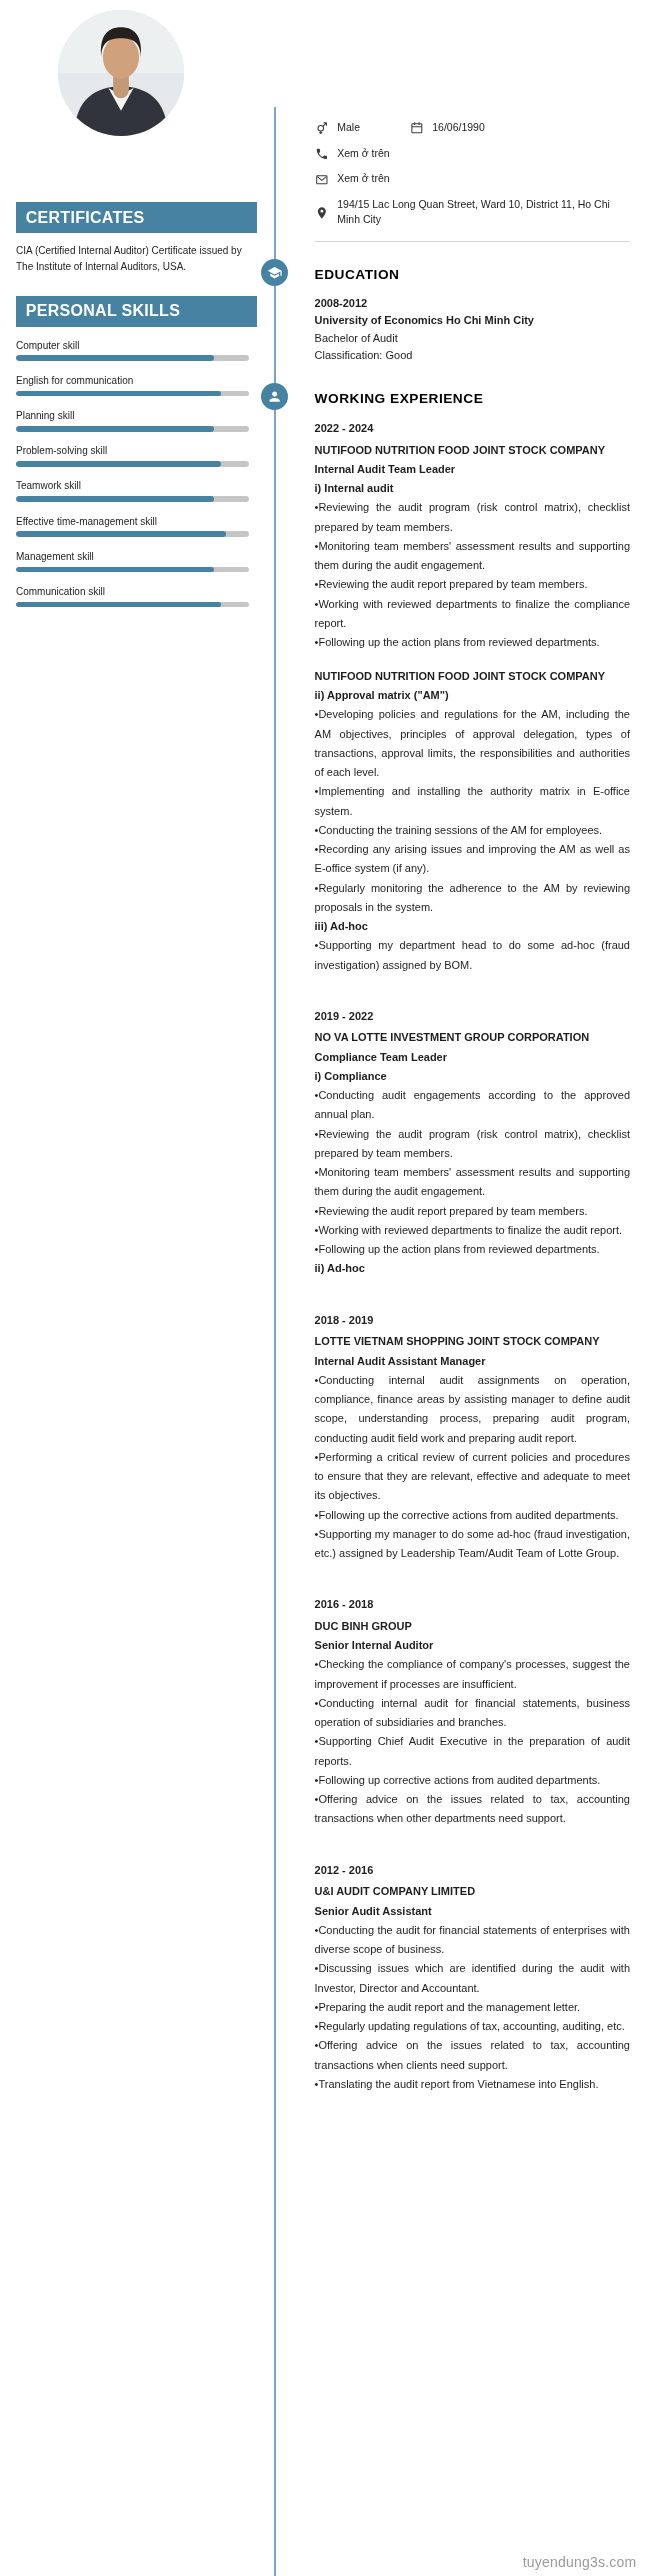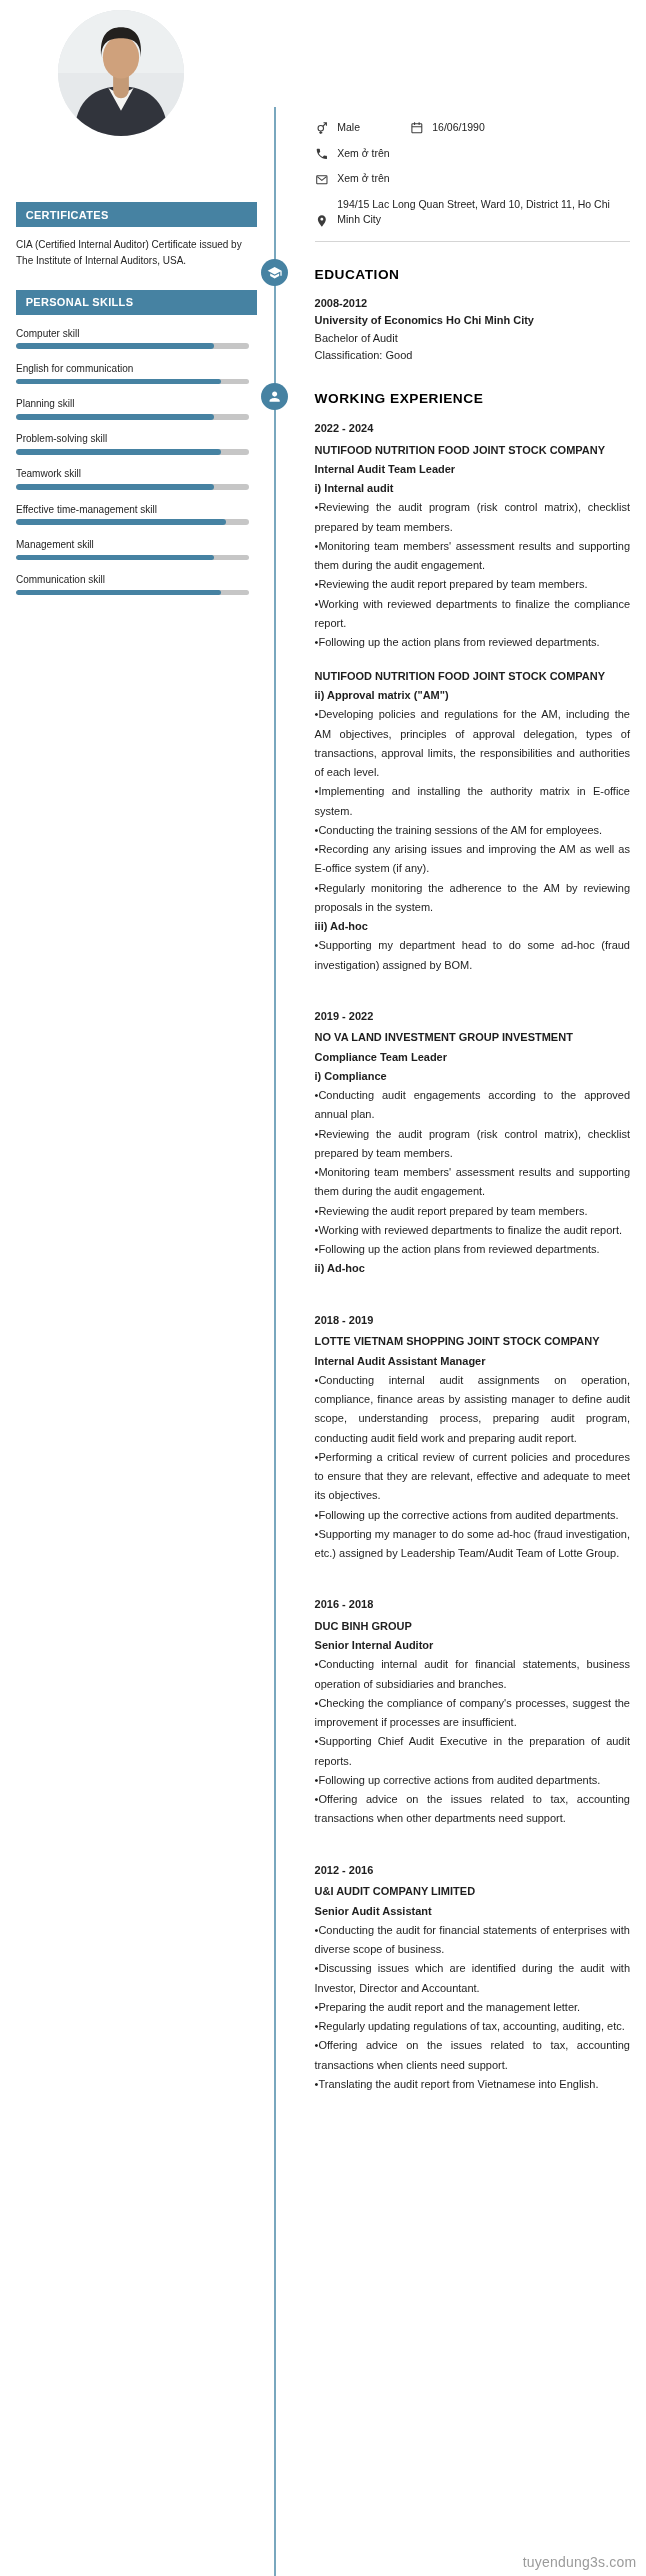--- a/index.html
+++ b/index.html
@@ -20,31 +20,31 @@
   .photo { position:absolute; left:58px; top:9.7px; width:126px; height:126px; border-radius:50%; overflow:hidden; background:#e4e7e9; }
   .photo svg { display:block; width:100%; height:100%; }
 
   
   .columns { display:flex; width:646px; }
   .sidebar { width:275px; padding:202px 18px 0 16px; }
   .main { width:372px; padding:120px 16px 0 40px; font-size:11px; line-height:1.75; position:relative; }
 
   
   .side-section + .side-section { margin-top:21px; }
-  .side-heading { background:var(--blue); color:#fff; font-weight:700; font-size:11px; letter-spacing:0.3px; padding:6.5px 9.7px; }
+  .side-heading { background:var(--blue); color:#fff; font-weight:700; font-size:16px; letter-spacing:0.3px; padding:6.5px 9.7px; }
   .side-text { font-size:10px; line-height:1.6; margin-top:9.7px; color:#242424; }
   .skills { margin-top:13px; }
   .skill { margin-bottom:13.7px; }
   .skill-label { font-size:10px; margin-bottom:4.8px; color:#242424; }
   .skill-bar { width:233px; height:5.7px; background:var(--track); border-radius:3.2px; overflow:hidden; }
   .skill-fill { height:100%; background:var(--blue); border-radius:3.2px; }
 
   
   .contact { padding-bottom:13px; border-bottom:0.8px solid #d5d5d5; margin-bottom:21px; font-size:10.5px; line-height:1.45; color:#222; }
-  .contact-row { display:flex; align-items:flex-end; margin-bottom:10.5px; }
+  .contact-row { display:flex; align-items:center; margin-bottom:10.5px; }
   .contact-row:last-child { margin-bottom:0; }
   .citem { display:flex; align-items:flex-start; }
   .contact-first .citem:first-child { width:95px; }
   .cicon { width:13.7px; height:13.7px; margin-right:9px; flex:0 0 auto; margin-top:0.8px; color:#3c3c3c; }
   .cicon svg { width:100%; height:100%; display:block; }
 
   
   .section-head { position:relative; margin-bottom:8px; }
   .section-head h2 { font-size:13.7px; font-weight:700; letter-spacing:0.5px; color:#000; }
   .section-icon { position:absolute; left:-54px; top:-4px; width:27.5px; height:27.5px; background:var(--blue); border-radius:50%; display:flex; align-items:center; justify-content:center; }
@@ -240,21 +240,21 @@
               <div class="l-bullet">Developing policies and regulations for the AM, including the AM objectives, principles of approval delegation, types of transactions, approval limits, the responsibilities and authorities of each level.</div>
               <div class="l-bullet">Implementing and installing the authority matrix in E-office system.</div>
               <div class="l-bullet">Conducting the training sessions of the AM for employees.</div>
               <div class="l-bullet">Recording any arising issues and improving the AM as well as E-office system (if any).</div>
               <div class="l-bullet">Regularly monitoring the adherence to the AM by reviewing proposals in the system.</div>
               <div class="l-sub">iii) Ad-hoc</div>
               <div class="l-bullet">Supporting my department head to do some ad-hoc (fraud investigation) assigned by BOM.</div>
             </div>
             <div class="job">
               <div class="l-period">2019 - 2022</div>
-              <div class="l-company">NO VA LAND INVESTMENT GROUP INVESTMENT</div>
+              <div class="l-company">NO VA LOTTE INVESTMENT GROUP CORPORATION</div>
               <div class="l-role">Compliance Team Leader</div>
               <div class="l-sub">i) Compliance</div>
               <div class="l-bullet">Conducting audit engagements according to the approved annual plan.</div>
               <div class="l-bullet">Reviewing the audit program (risk control matrix), checklist prepared by team members.</div>
               <div class="l-bullet">Monitoring team members' assessment results and supporting them during the audit engagement.</div>
               <div class="l-bullet">Reviewing the audit report prepared by team members.</div>
               <div class="l-bullet">Working with reviewed departments to finalize the audit report.</div>
               <div class="l-bullet">Following up the action plans from reviewed departments.</div>
               <div class="l-sub">ii) Ad-hoc</div>
             </div>
@@ -264,22 +264,22 @@
               <div class="l-role">Internal Audit Assistant Manager</div>
               <div class="l-bullet">Conducting internal audit assignments on operation, compliance, finance areas by assisting manager to define audit scope, understanding process, preparing audit program, conducting audit field work and preparing audit report.</div>
               <div class="l-bullet">Performing a critical review of current policies and procedures to ensure that they are relevant, effective and adequate to meet its objectives.</div>
               <div class="l-bullet">Following up the corrective actions from audited departments.</div>
               <div class="l-bullet">Supporting my manager to do some ad-hoc (fraud investigation, etc.) assigned by Leadership Team/Audit Team of Lotte Group.</div>
             </div>
             <div class="job">
               <div class="l-period">2016 - 2018</div>
               <div class="l-company">DUC BINH GROUP</div>
               <div class="l-role">Senior Internal Auditor</div>
+              <div class="l-bullet">Checking the compliance of company's processes, suggest the improvement if processes are insufficient.</div>
               <div class="l-bullet">Conducting internal audit for financial statements, business operation of subsidiaries and branches.</div>
-              <div class="l-bullet">Checking the compliance of company's processes, suggest the improvement if processes are insufficient.</div>
               <div class="l-bullet">Supporting Chief Audit Executive in the preparation of audit reports.</div>
               <div class="l-bullet">Following up corrective actions from audited departments.</div>
               <div class="l-bullet">Offering advice on the issues related to tax, accounting transactions when other departments need support.</div>
             </div>
             <div class="job">
               <div class="l-period">2012 - 2016</div>
               <div class="l-company">U&amp;I AUDIT COMPANY LIMITED</div>
               <div class="l-role">Senior Audit Assistant</div>
               <div class="l-bullet">Conducting the audit for financial statements of enterprises with diverse scope of business.</div>
               <div class="l-bullet">Discussing issues which are identified during the audit with Investor, Director and Accountant.</div>

